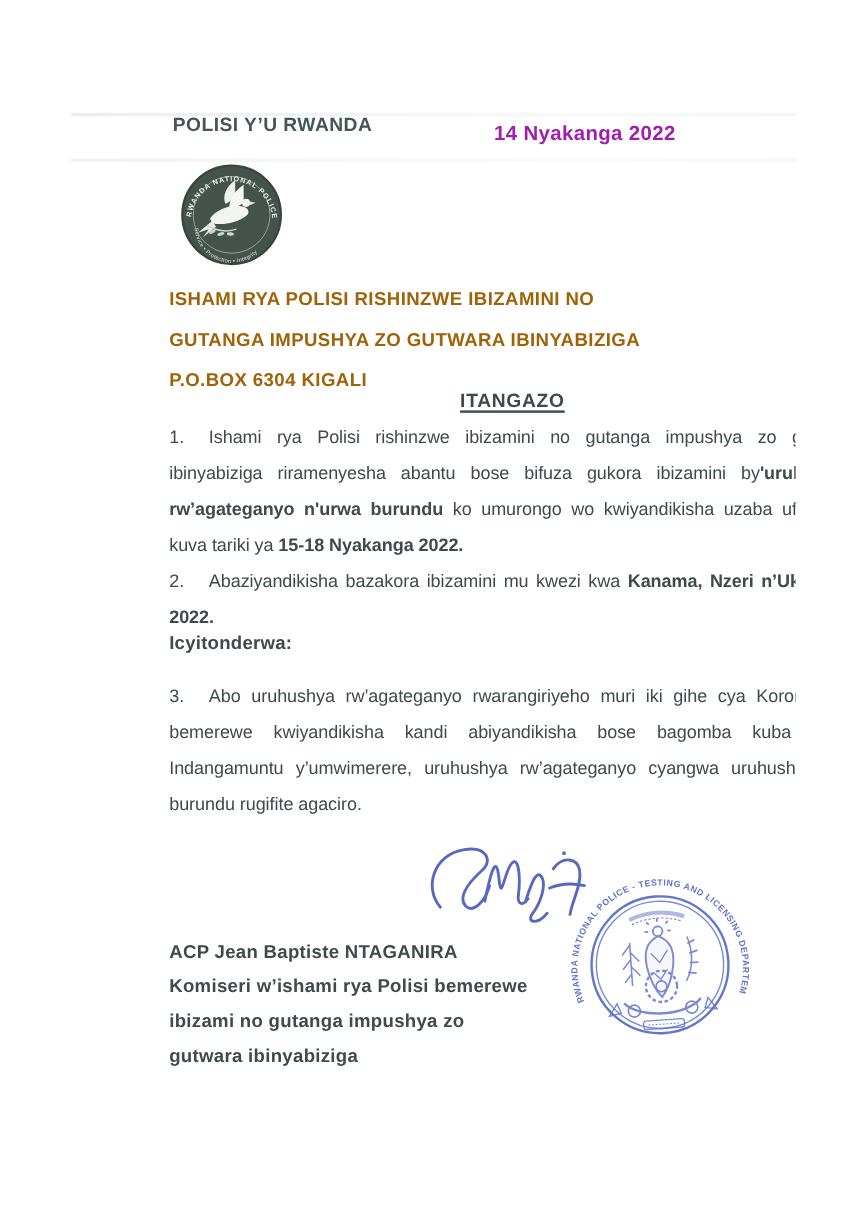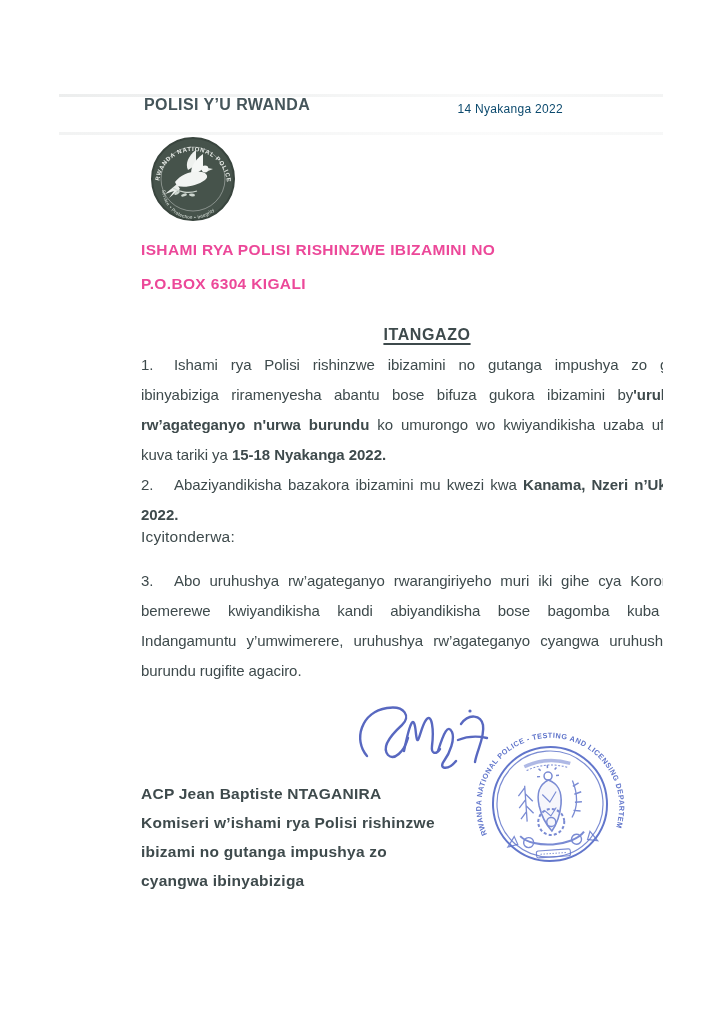--- a/index.html
+++ b/index.html
@@ -2,32 +2,32 @@
 <html><head>
 <meta charset="utf-8">
 <style>
   html,body{margin:0;padding:0;background:#ffffff;}
   .page{
     position:relative;width:604px;height:1024px;margin:16px auto;background:#ffffff;
     font-family:"Liberation Sans","DejaVu Sans",sans-serif;color:#3e4a4c;overflow:hidden;
   }
   .streak{position:absolute;left:0;width:722px;height:3px;background:linear-gradient(90deg,rgba(170,176,176,.22),rgba(190,196,196,.10) 60%,rgba(170,176,176,.18));}
   .hdr-org{position:absolute;left:85px;top:80px;font-size:16px;font-weight:700;letter-spacing:.4px;color:#45555a;}
-  .hdr-date{position:absolute;right:100px;top:86px;font-size:12px;font-weight:400;letter-spacing:.3px;color:#0c4a6e;}
+  .hdr-date{position:absolute;right:100px;top:86px;font-size:17px;font-weight:700;letter-spacing:.3px;color:#a21caf;}
   .logo{position:absolute;left:88px;top:120px;}
-  .address{position:absolute;left:82px;top:217px;width:572px;font-size:15.5px;font-weight:700;line-height:34px;letter-spacing:.35px;color:#ec4899;}
+  .address{position:absolute;left:82px;top:217px;width:572px;font-size:15.5px;font-weight:700;line-height:34px;letter-spacing:.35px;color:#a16207;}
   .doc-title{position:absolute;left:82px;top:310px;width:572px;text-align:center;font-size:16px;font-weight:700;letter-spacing:.6px;}
   .doc-title span{text-decoration:underline;text-underline-offset:3px;text-decoration-thickness:1.5px;}
   .paras{position:absolute;left:82px;width:572px;font-size:15px;line-height:30px;text-align:justify;letter-spacing:-.05px;}
   .paras-a{top:334px;}
   .paras-b{top:550px;}
   .para{margin:0;}
   .pnum{display:inline-block;width:33px;}
   .b{font-weight:700;}
-  .note-heading{position:absolute;left:82px;top:512px;font-size:15.5px;font-weight:400;letter-spacing:.2px;}
+  .note-heading{position:absolute;left:82px;top:512px;font-size:15.5px;font-weight:700;letter-spacing:.2px;}
   .signer{position:absolute;left:82px;top:763px;font-size:15.5px;font-weight:700;line-height:29px;letter-spacing:.25px;}
   .sig-script{position:absolute;left:292px;top:678px;}
   .stamp{position:absolute;left:404px;top:702px;}
 </style>
 </head>
 <body>
 
 <div class="page">
 
   <div class="streak" style="top:78px"></div>
@@ -61,20 +61,21 @@
         <path d="M26,52 C32,56 42,58 50,55" fill="none" stroke="#cdd6cf" stroke-width="1.2"></path>
         <ellipse cx="30" cy="57" rx="3" ry="1.4" fill="#cdd6cf" transform="rotate(-30 30 57)"></ellipse>
         <ellipse cx="37" cy="59" rx="3" ry="1.4" fill="#cdd6cf" transform="rotate(-15 37 59)"></ellipse>
         <ellipse cx="45" cy="59" rx="3" ry="1.4" fill="#cdd6cf" transform="rotate(5 45 59)"></ellipse>
       </g>
     </svg>
   </div>
 
   <div class="address">
     <div>ISHAMI RYA POLISI RISHINZWE IBIZAMINI NO</div>
+    <div>GUTANGA IMPUSHYA ZO GUTWARA IBINYABIZIGA</div>
     <div>P.O.BOX 6304 KIGALI</div>
   </div>
 
   <div class="doc-title">
     <span>ITANGAZO</span>
   </div>
 
   <div class="paras paras-a">
     <p class="para"><span class="pnum">1.</span><span><span>Ishami rya Polisi rishinzwe ibizamini no gutanga impushya zo gutwara ibinyabiziga riramenyesha abantu bose bifuza gukora ibizamini by</span><span class="b">'uruhushya rw’agateganyo n'urwa burundu</span><span> ko umurongo wo kwiyandikisha uzaba ufunguye kuva tariki ya </span><span class="b">15-18 Nyakanga 2022.</span></span></p>
     <p class="para"><span class="pnum">2.</span><span><span>Abaziyandikisha bazakora ibizamini mu kwezi kwa </span><span class="b">Kanama, Nzeri n’Ukwakira 2022.</span></span></p>
@@ -129,18 +130,18 @@
           <path d="M125,116 L132,126 L122,124 Z" stroke-width="1.2"></path>
           <rect x="70" y="132" width="34" height="7" rx="2" stroke-width="1.1"></rect>
           <path d="M74,135.5 L100,135.5" stroke-width="0.9" stroke-dasharray="1.5 1.5"></path>
         </g>
       </g>
     </svg>
   </div>
 
   <div class="signer">
     <div>ACP Jean Baptiste NTAGANIRA</div>
-    <div>Komiseri w’ishami rya Polisi rishinzwe</div>
+    <div>Komiseri w’ishami rya Polisi bemerewe</div>
     <div>ibizami no gutanga impushya zo</div>
-    <div>cyangwa ibinyabiziga</div>
+    <div>gutwara ibinyabiziga</div>
   </div>
 
 </div>
 
 </body></html>

